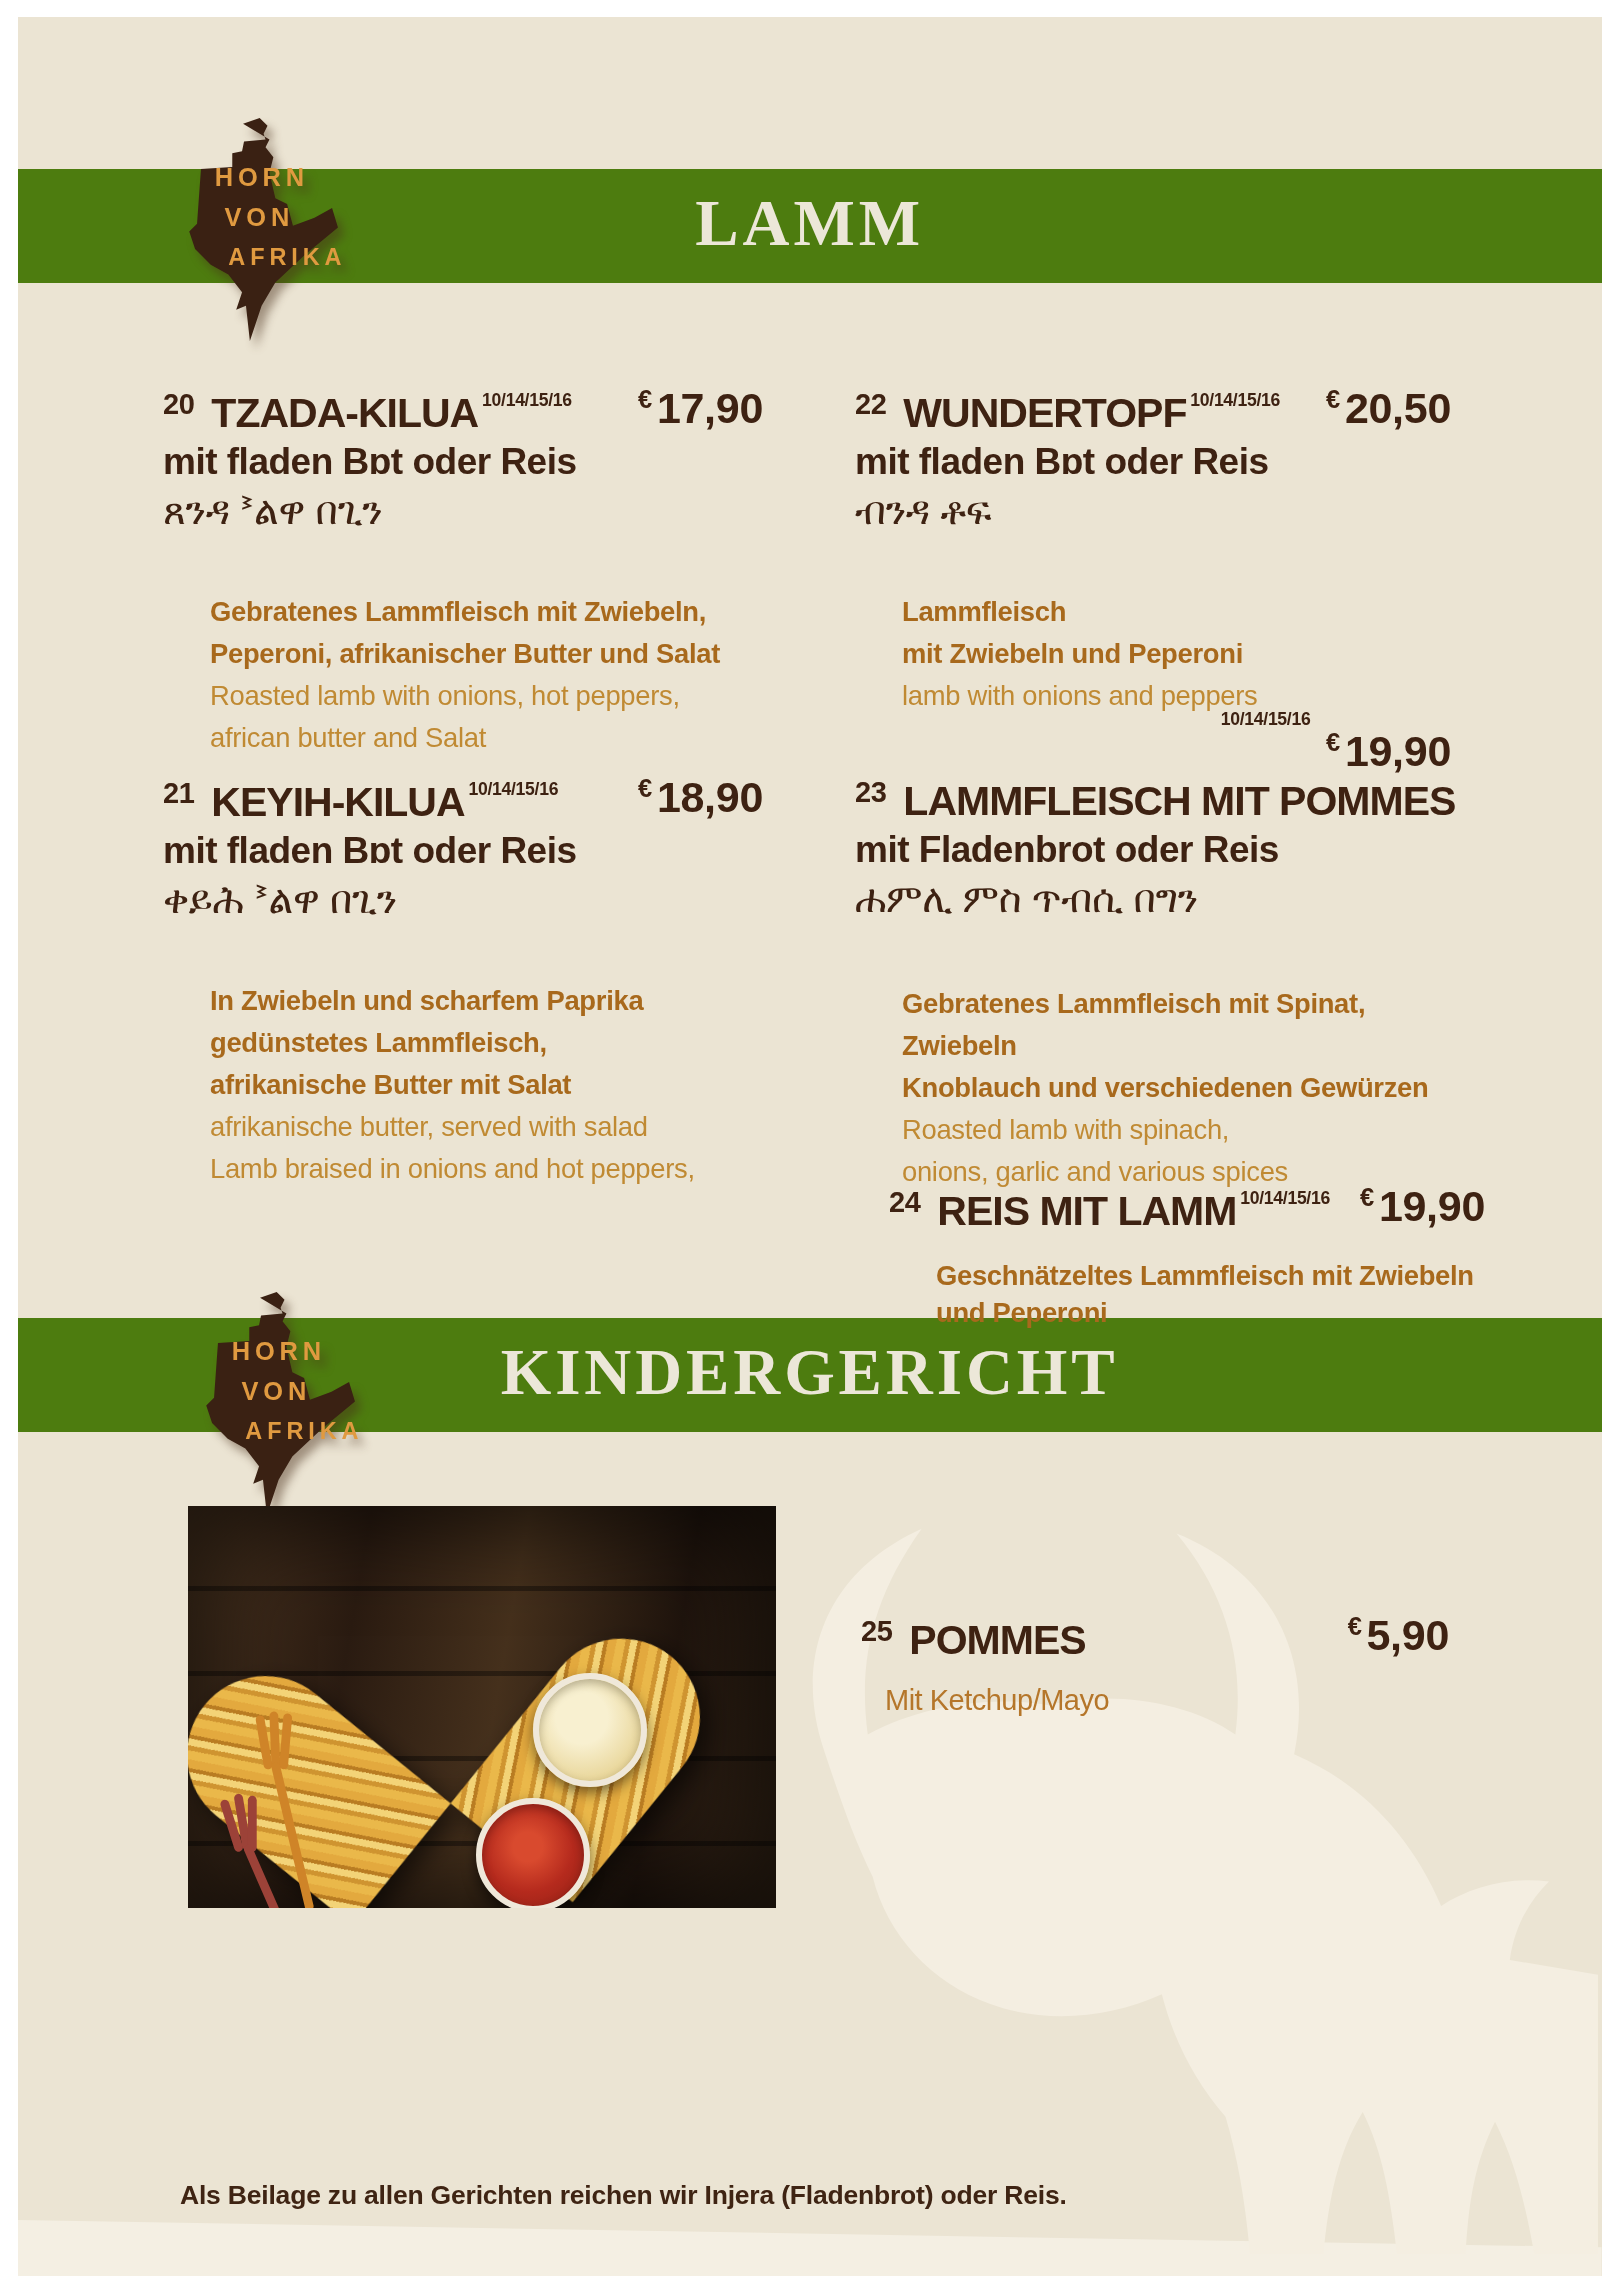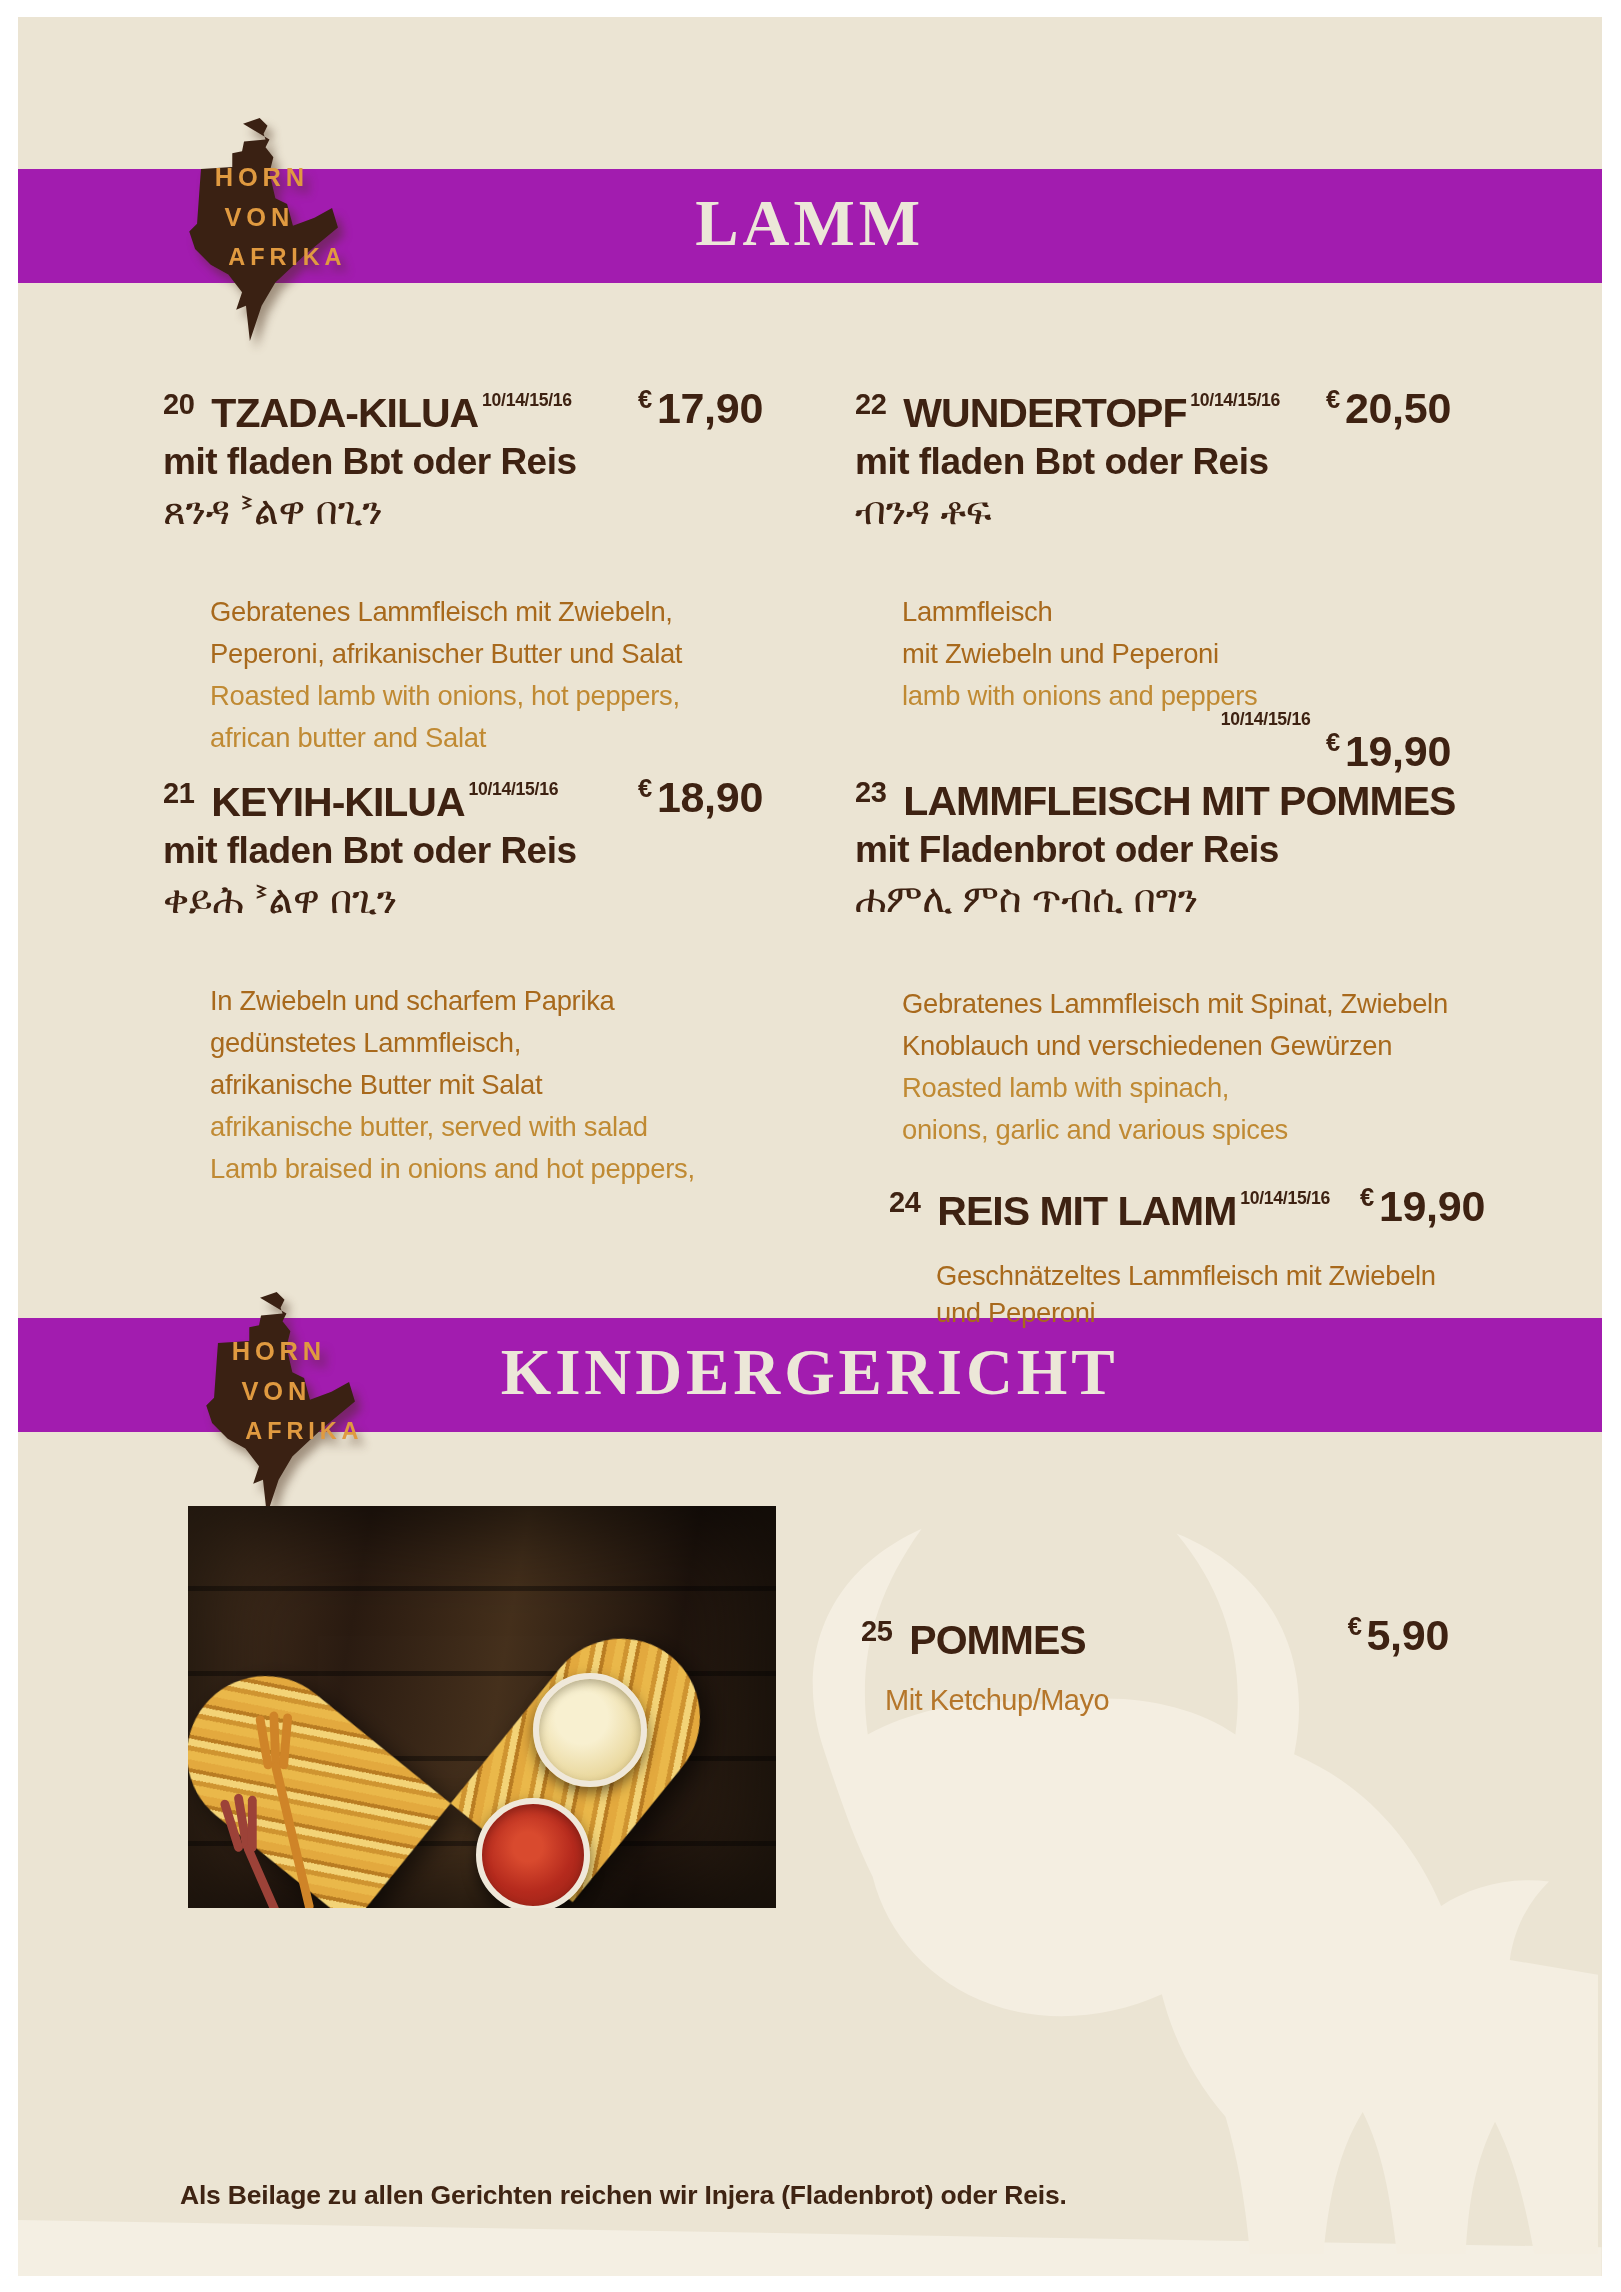--- a/index.html
+++ b/index.html
@@ -4,21 +4,21 @@
 <style>
   html,body{margin:0;padding:0;}
   body{width:1621px;height:2293px;background:#ffffff;font-family:"Liberation Sans",sans-serif;position:relative;overflow:hidden;}
   #canvas{position:absolute;left:0;top:0;width:1621px;height:2293px;}
 
   .page-bg{position:absolute;left:17.6px;top:16.7px;width:1584px;height:2259px;background:#ebe4d3;}
   .bottom-light{position:absolute;left:17.6px;top:2196px;width:1584px;height:80px;background:#f4efe3;
      clip-path:polygon(0 30%,100% 64%,100% 100%,0 100%);}
   .bull-watermark{position:absolute;left:461px;top:1514px;width:1137px;height:740px;}
 
-  .band{position:absolute;left:17.6px;width:1584px;height:114px;background:#a21caf;}
+  .band{position:absolute;left:17.6px;width:1584px;height:114px;background:#4d7c0f;}
   .band-title{position:absolute;left:0;right:0;top:50%;transform:translateY(-54%);
      text-align:center;font-family:"Liberation Serif",serif;font-weight:bold;
      font-size:65px;letter-spacing:3.9px;color:#ece7d8;}
 
   .logo{position:absolute;width:201px;height:227px;}
   .logo svg{filter:drop-shadow(6.9px 8.8px 4.9px rgba(70,45,25,.45));}
   .logo .txt{fill:#e09a40;font-family:"Liberation Sans",sans-serif;font-weight:bold;letter-spacing:5px;}
 
   .item{position:absolute;color:#3e2212;letter-spacing:-0.3px;}
   .head{position:relative;height:47px;white-space:nowrap;}
@@ -26,21 +26,21 @@
   .ttl{font-size:41px;font-weight:bold;letter-spacing:-1px;}
   .refs{font-size:17.6px;font-weight:bold;vertical-align:top;position:relative;top:0;margin-left:3.9px;}
   .price{position:absolute;right:0;top:-5.9px;font-size:43px;font-weight:bold;}
   .price .eur{font-size:25.5px;position:relative;top:-14.7px;margin-right:4.9px;}
   .price-line{text-align:right;font-size:43px;font-weight:bold;height:51px;}
   .price-line .refs{margin-right:15.7px;top:-17.6px;}
   .price-line .eur{font-size:25.5px;position:relative;top:-14.7px;margin-right:4.9px;}
   .sub{font-size:37px;font-weight:bold;margin-top:3.9px;letter-spacing:-0.5px;}
   .tig{font-size:39px;margin-top:5.9px;}
   .desc{margin-top:57px;margin-left:47px;font-size:27.4px;line-height:42px;}
-  .desc .de{font-weight:normal;color:#a8691c;}
+  .desc .de{font-weight:bold;color:#a8691c;}
   .desc .en{font-weight:normal;color:#c08a33;}
   .item-24 .desc{margin-top:21.6px;line-height:37px;}
   .item-25 .sub{color:#b5762a;font-weight:normal;font-size:29px;margin-top:19.6px;margin-left:24px;}
 
   .footer-note{position:absolute;left:180px;top:2180px;font-size:26.5px;font-weight:bold;color:#3f2413;letter-spacing:-0.2px;}
 
   
   .photo{position:absolute;left:188px;top:1506px;width:588px;height:402px;overflow:hidden;
      background:
        repeating-linear-gradient(180deg,rgba(0,0,0,0) 0 80px,rgba(0,0,0,.38) 80px 85px),

